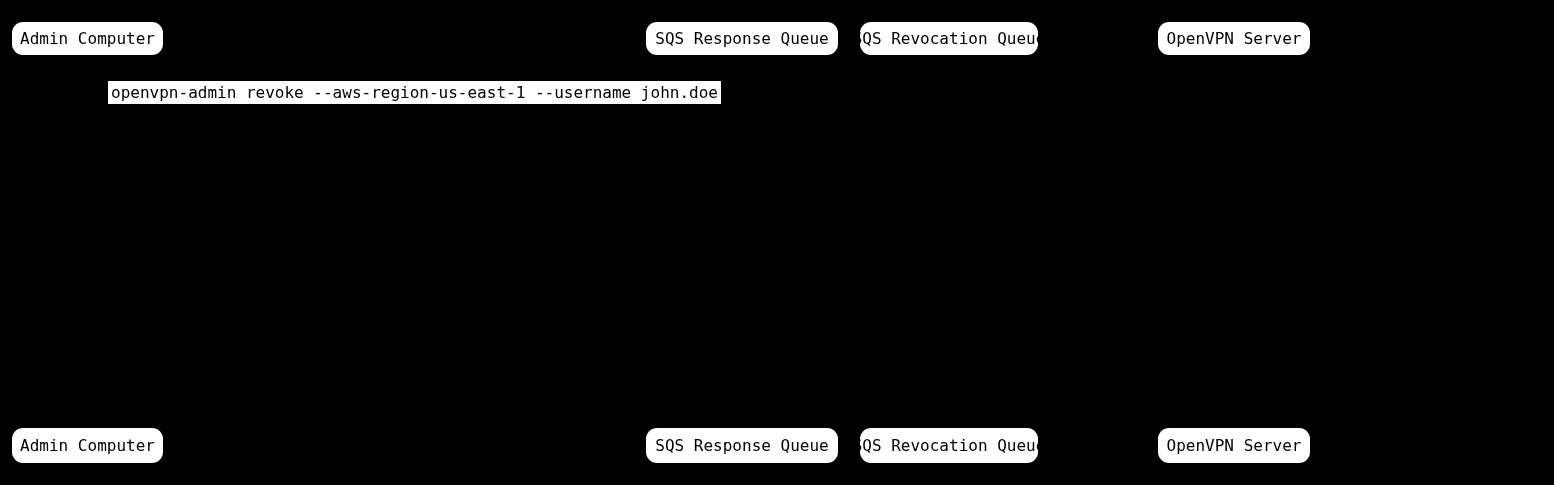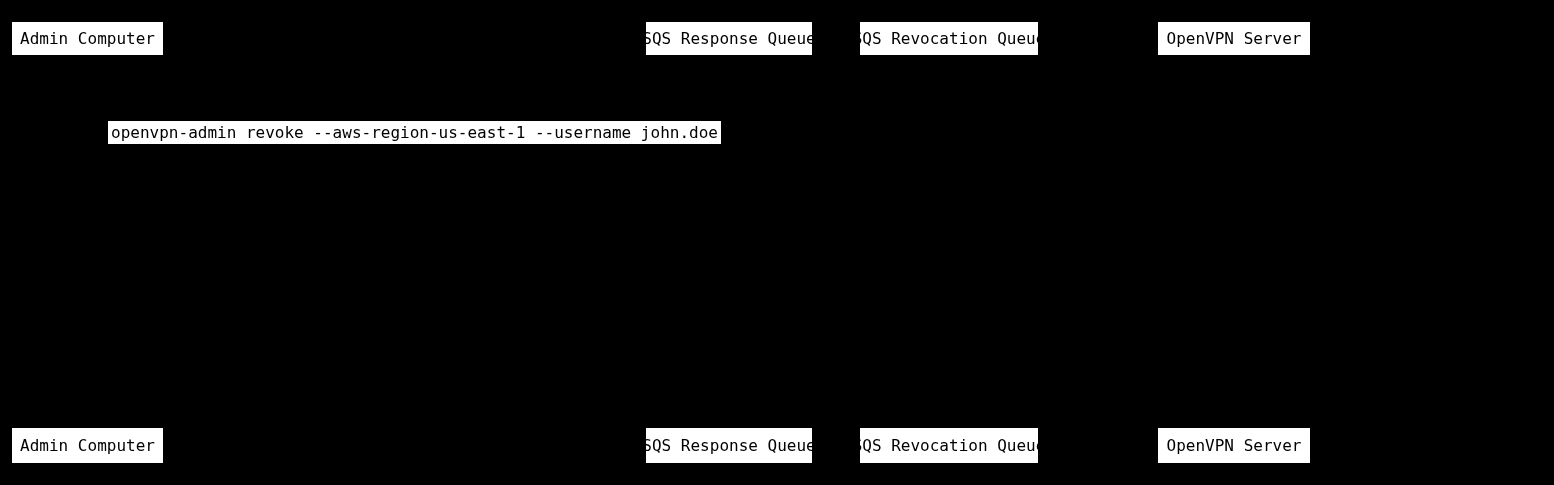--- a/index.html
+++ b/index.html
@@ -19,40 +19,40 @@
   }
   .actor {
     position: absolute;
     height: 33px;
     background: var(--node-fill, #ffffff);
     display: flex;
     align-items: center;
     justify-content: center;
     white-space: nowrap;
     box-sizing: border-box;
+    border-radius: 11px;
   }
   .row-top    { top: 22px; }
   .row-bottom { top: 428px; height: 35px; }
   .p0 { left: 12px;   width: 151px; }
-  .p1 { left: 646px;  width: 166px; }
+  .p1 { left: 646px;  width: 192px; }
   .p2 { left: 860px;  width: 178px; }
   .p3 { left: 1158px; width: 152px; }
   .msg-label {
     position: absolute;
     left: 108px;
     top: 81px;
     width: 613px;
     height: 23px;
     background: var(--node-fill, #ffffff);
     display: flex;
     align-items: center;
     justify-content: center;
     white-space: nowrap;
     box-sizing: border-box;
-    margin-top: 40px;
   }
   
   .lifeline {
     position: absolute;
     top: 55px;
     height: 373px;
     width: 1px;
     background: #000000;
   }
   .ll0 { left: 87px; }

